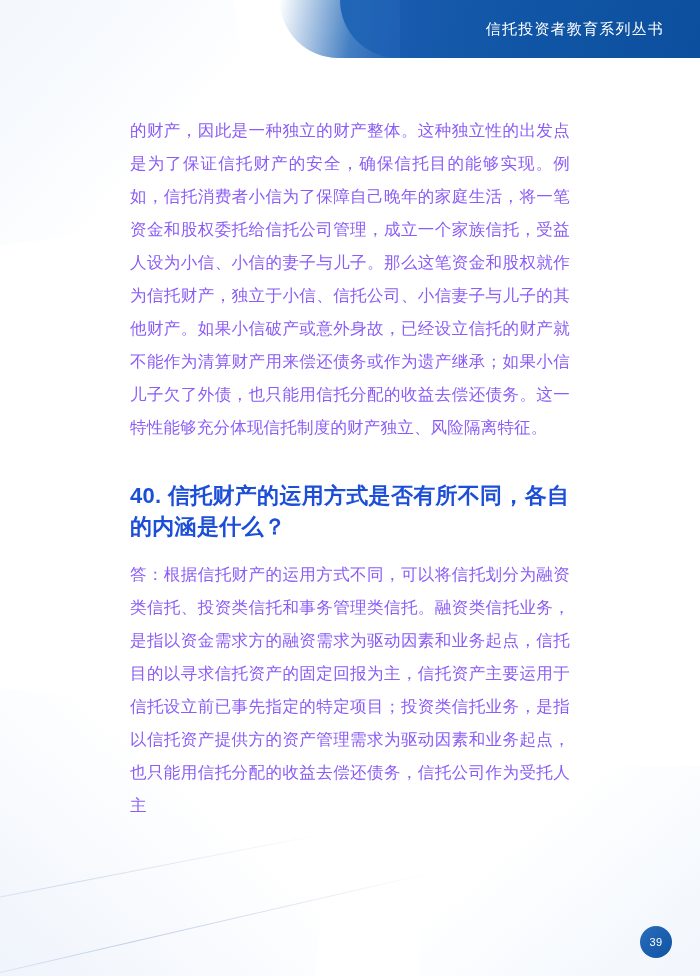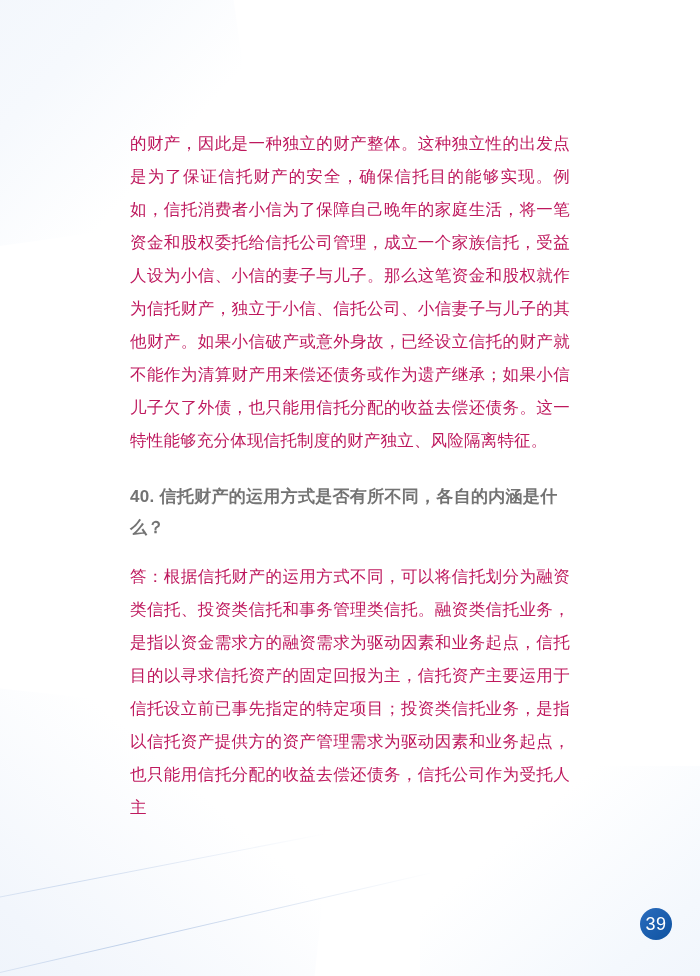--- a/index.html
+++ b/index.html
@@ -105,65 +105,68 @@
   }
 
   
   .content {
     position: absolute;
     left: 130px;
     top: 110px;
     width: 440px;
   }
   p.para {
-    margin: 17px 0 0 0;
+    margin: 4px 0 0 0;
     font-size: 16.5px;
     line-height: 33px;
-    color: #be185d;
+    color: #8b5cf6;
     text-align: justify;
     text-justify: inter-ideograph;
     letter-spacing: 0.2px;
   }
   h2.qheading {
-    margin: 24px 0 16px 0;
-    font-size: 17px;
+    margin: 36px 0 16px 0;
+    font-size: 22px;
     line-height: 31px;
-    color: #737373;
+    color: #1d4ed8;
     font-weight: bold;
     letter-spacing: 0.3px;
   }
 
   
   .page-number {
     position: absolute;
     right: 28px;
-    bottom: 36px;
+    bottom: 18px;
     width: 32px;
     height: 32px;
     border-radius: 50%;
     background: linear-gradient(135deg, #2a6cbd 0%, #0f53a1 100%);
     color: #ffffff;
-    font-size: 18px;
+    font-size: 11px;
     display: flex;
     align-items: center;
     justify-content: center;
     letter-spacing: .5px;
   }
 </style>
 </head>
 <body>
 
 <div class="page">
 
   <div class="corner-wash-tl"></div>
   <div class="corner-wash-bl"></div>
   <div class="corner-wash-br"></div>
   <div class="diag-line"></div>
   <div class="diag-line two"></div>
 
+  <div class="header-band">
+    <span class="header-title">信托投资者教育系列丛书</span>
+  </div>
 
   <div class="content">
     <p class="para">的财产，因此是一种独立的财产整体。这种独立性的出发点是为了保证信托财产的安全，确保信托目的能够实现。例如，信托消费者小信为了保障自己晚年的家庭生活，将一笔资金和股权委托给信托公司管理，成立一个家族信托，受益人设为小信、小信的妻子与儿子。那么这笔资金和股权就作为信托财产，独立于小信、信托公司、小信妻子与儿子的其他财产。如果小信破产或意外身故，已经设立信托的财产就不能作为清算财产用来偿还债务或作为遗产继承；如果小信儿子欠了外债，也只能用信托分配的收益去偿还债务。这一特性能够充分体现信托制度的财产独立、风险隔离特征。</p>
 
     <h2 class="qheading">40. 信托财产的运用方式是否有所不同，各自的内涵是什么？</h2>
 
     <p class="para">答：根据信托财产的运用方式不同，可以将信托划分为融资类信托、投资类信托和事务管理类信托。融资类信托业务，是指以资金需求方的融资需求为驱动因素和业务起点，信托目的以寻求信托资产的固定回报为主，信托资产主要运用于信托设立前已事先指定的特定项目；投资类信托业务，是指以信托资产提供方的资产管理需求为驱动因素和业务起点，也只能用信托分配的收益去偿还债务，信托公司作为受托人主</p>
   </div>
 
   <div class="page-number">39</div>

